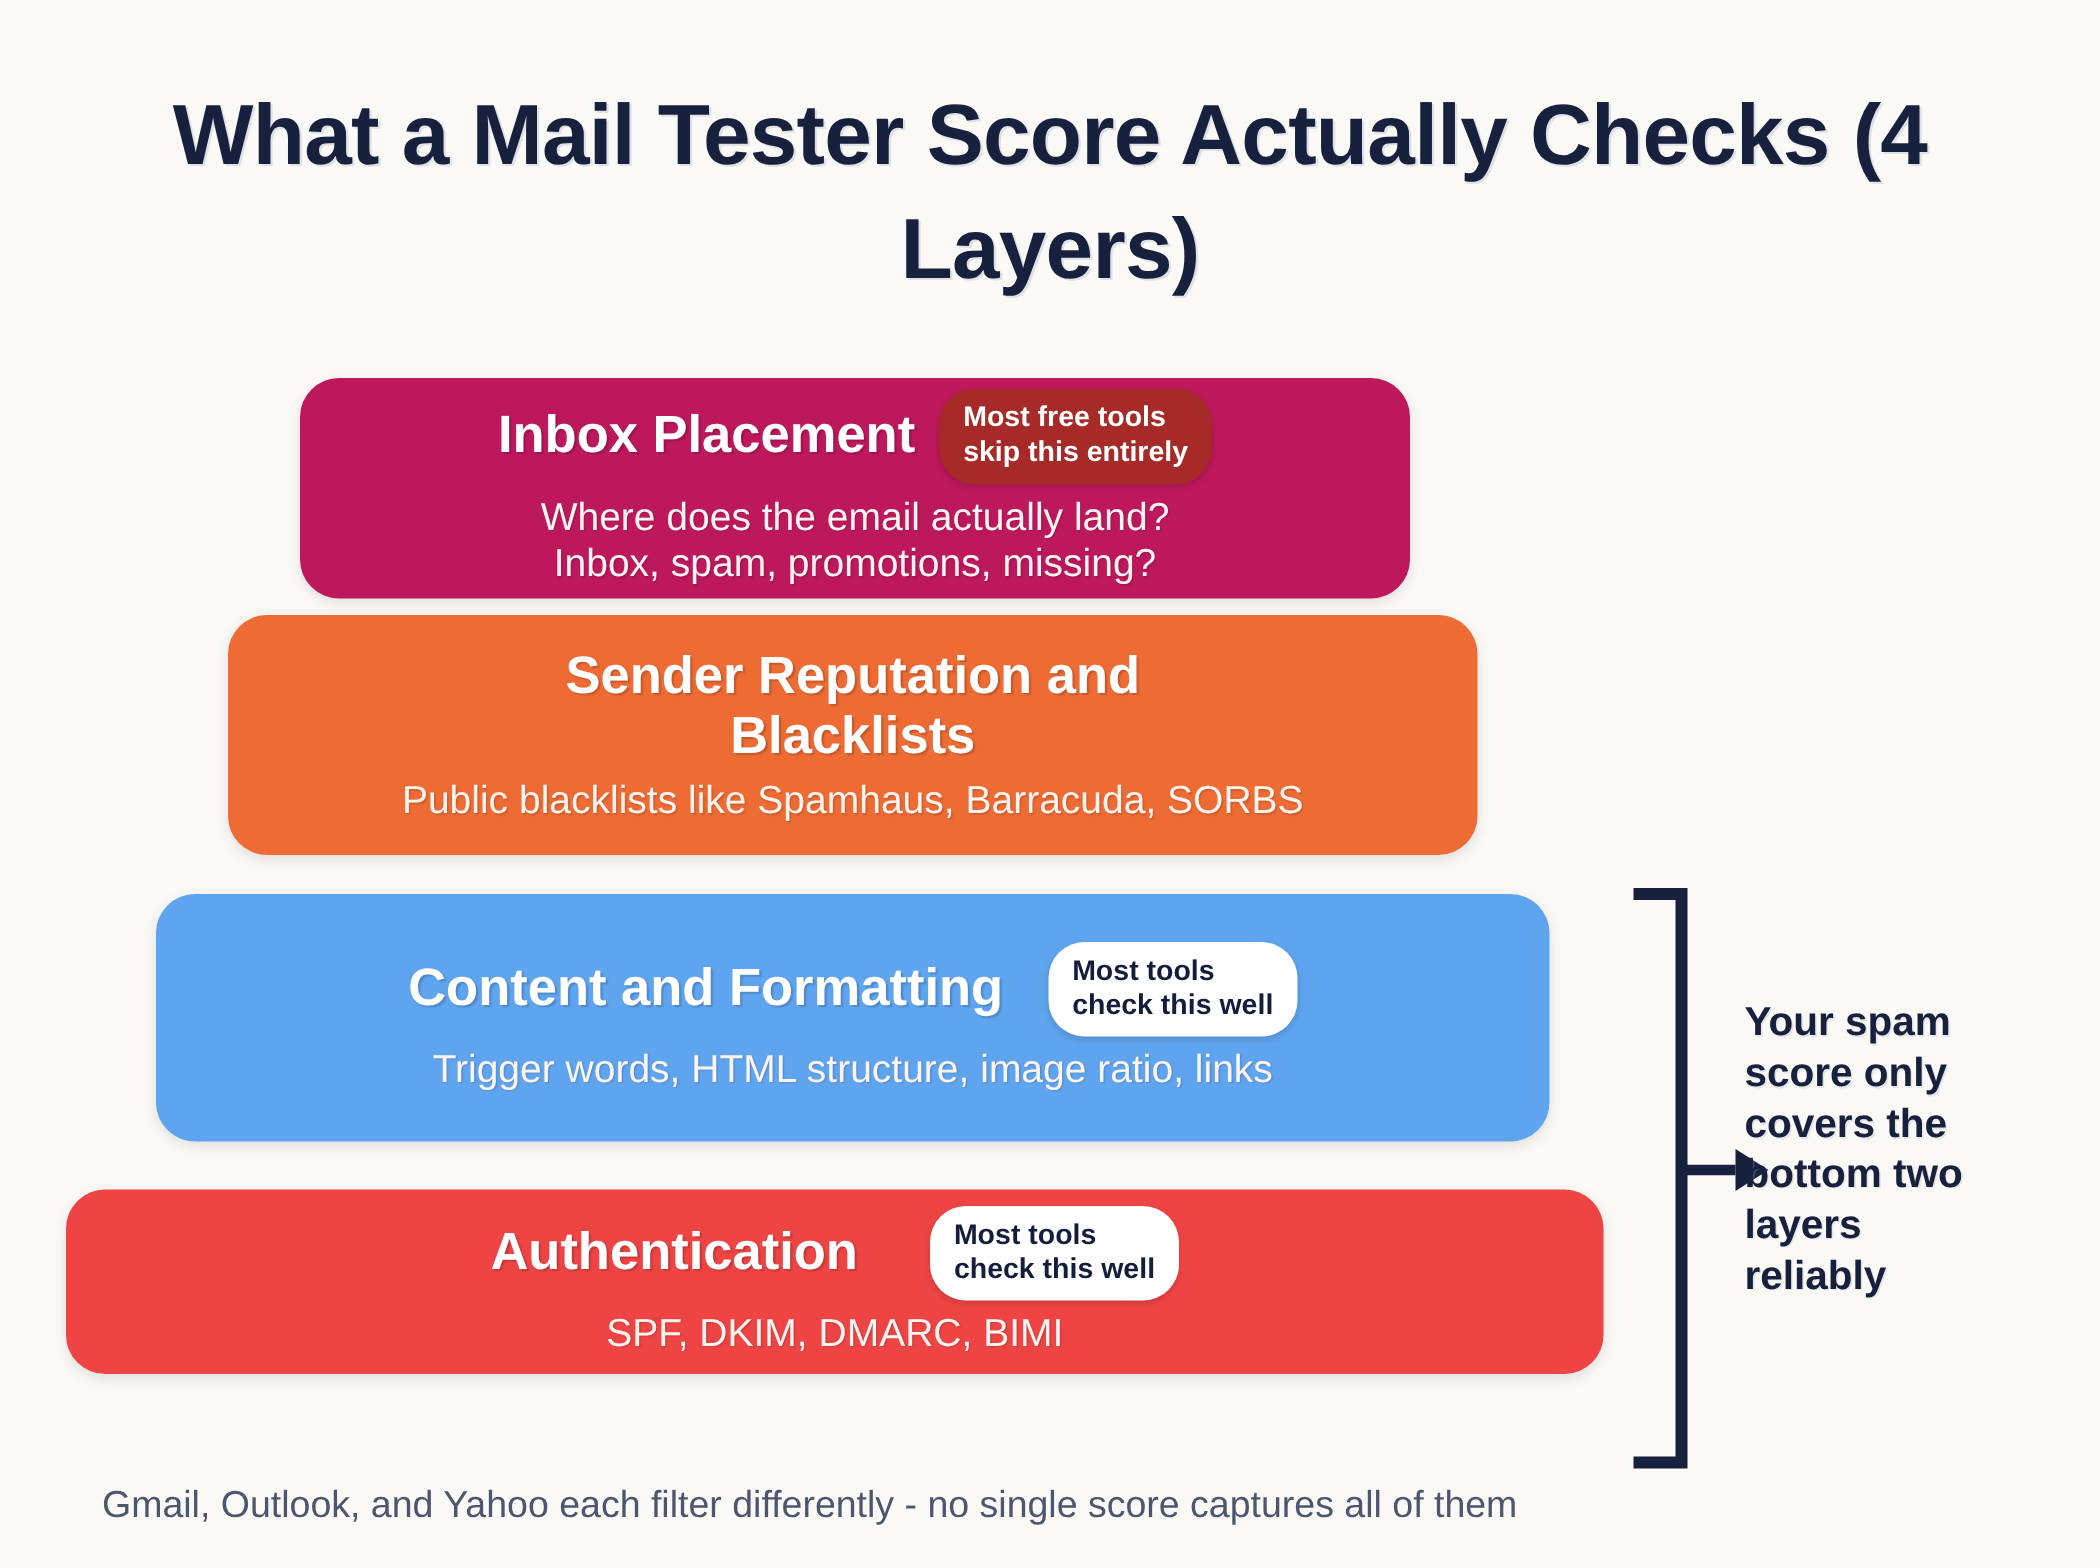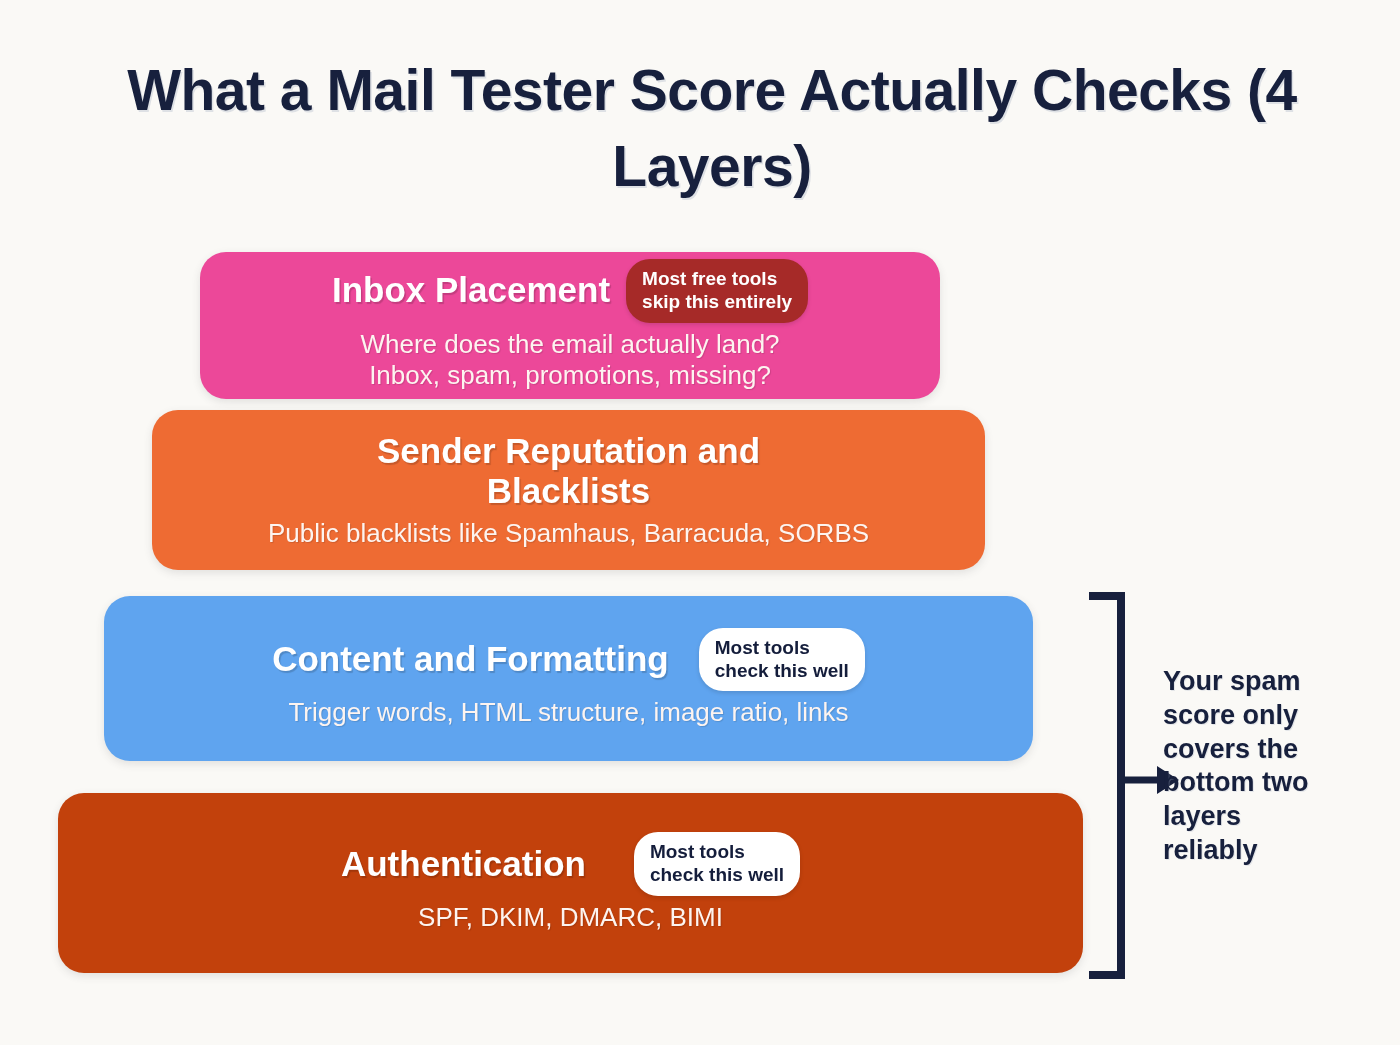--- a/index.html
+++ b/index.html
@@ -18,21 +18,21 @@
   .canvas {
     position: relative;
     width: 1400px;
     height: 1045px;
   }
 
   
   .title {
     position: absolute;
     top: 52px;
-    left: 112px;
+    left: 100px;
     width: 1200px;
     text-align: center;
     font-size: 57px;
     font-weight: bold;
     line-height: 1.34;
     color: #17203d;
     letter-spacing: -0.5px;
     text-shadow: 1.5px 1.5px 0 rgba(160,170,190,0.30);
   }
 
@@ -87,38 +87,38 @@
     white-space: pre-line;
     flex: 0 0 auto;
     box-shadow: 0 2px 4px rgba(0,0,0,0.13);
   }
   .badge.dark-on-color { color: #ffffff; }
   .badge.white { color: #141d3b; background: #ffffff; }
 
   
   #layer-1 {
     left: 200px;  top: 252px;  width: 740px; height: 147px;
-    background: #ec4899;
+    background: #be185d;
   }
   #layer-1 .badge { background: #a62a28; }
 
   #layer-2 {
     left: 152px;  top: 410px;  width: 833px; height: 160px;
     background: #ee6b33;
   }
   #layer-2 .badge { background: #b3521f; }
 
   #layer-3 {
     left: 104px;  top: 596px;  width: 929px; height: 165px;
     background: #5fa4ef;
   }
 
   #layer-4 {
-    left: 58px;   top: 793px;  width: 1025px; height: 180px;
-    background: #c2410c;
+    left: 44px;   top: 793px;  width: 1025px; height: 123px;
+    background: #ef4444;
   }
 
   
   #layer-2 .layer-head { gap: 14px; }
   #layer-3 .layer-head { gap: 30px; }
   #layer-4 .layer-head { gap: 48px; }
 
   
   .bracket-wrap {
     position: absolute;
@@ -204,14 +204,15 @@
     </svg>
   </div>
 
   <div class="annotation">Your spam
 score only
 covers the
 bottom two
 layers
 reliably</div>
 
+  <div class="footer">Gmail, Outlook, and Yahoo each filter differently - no single score captures all of them</div>
 
 </div>
 
 </body></html>

